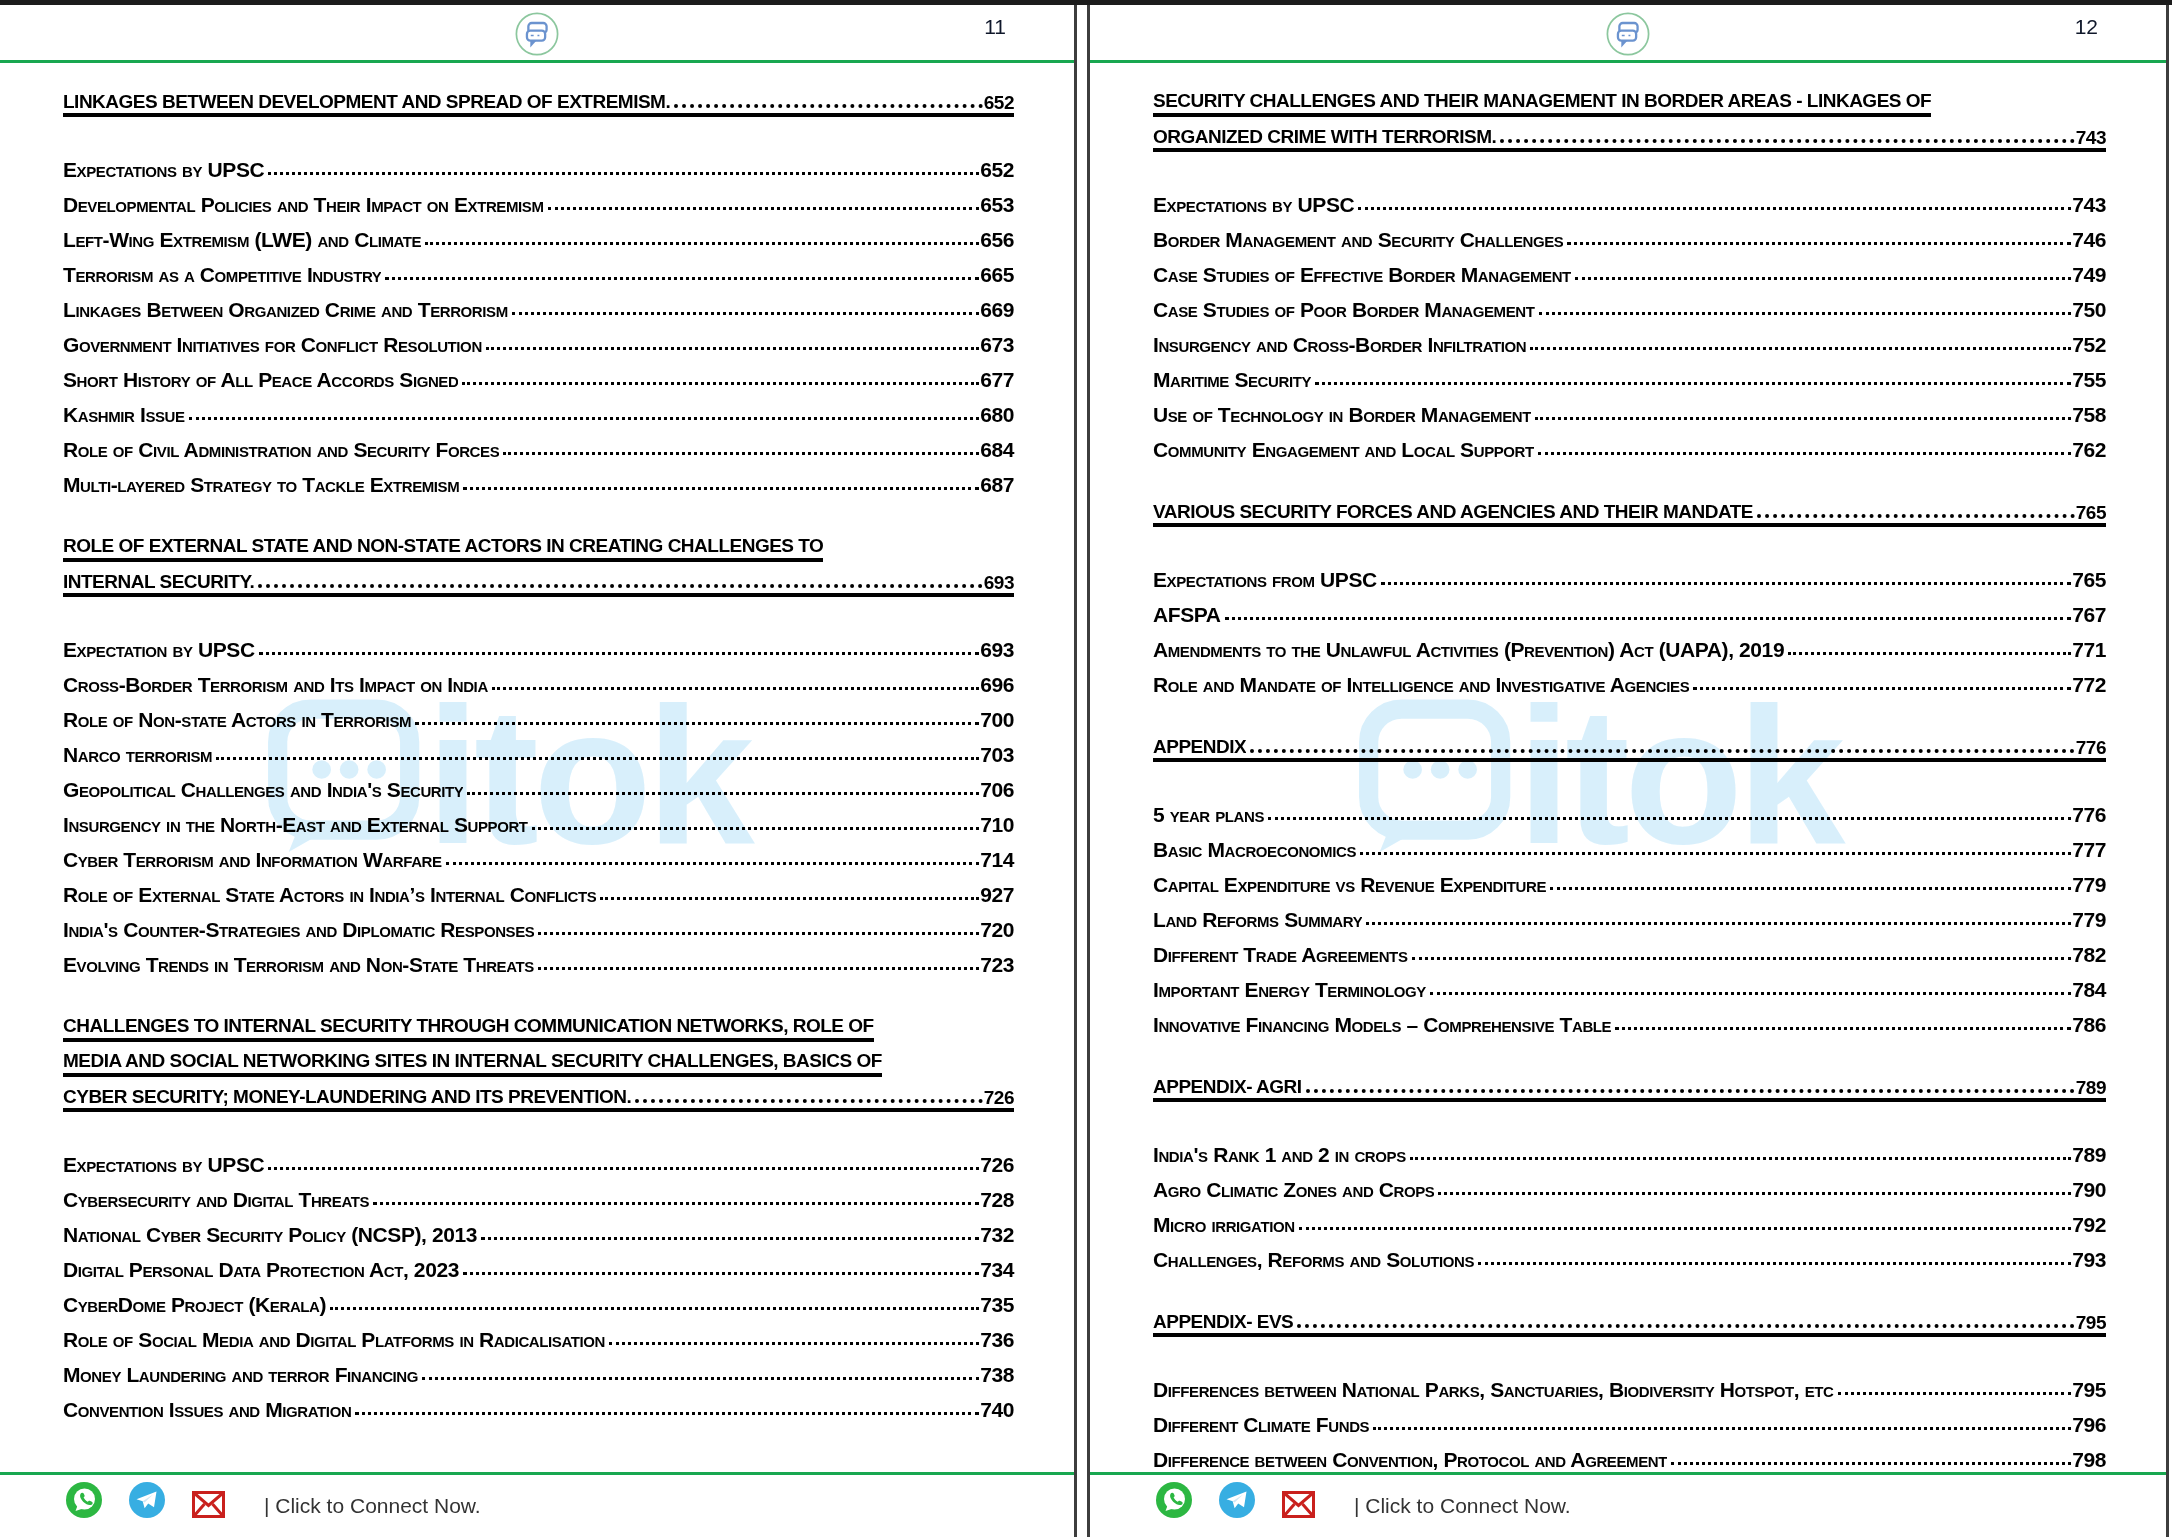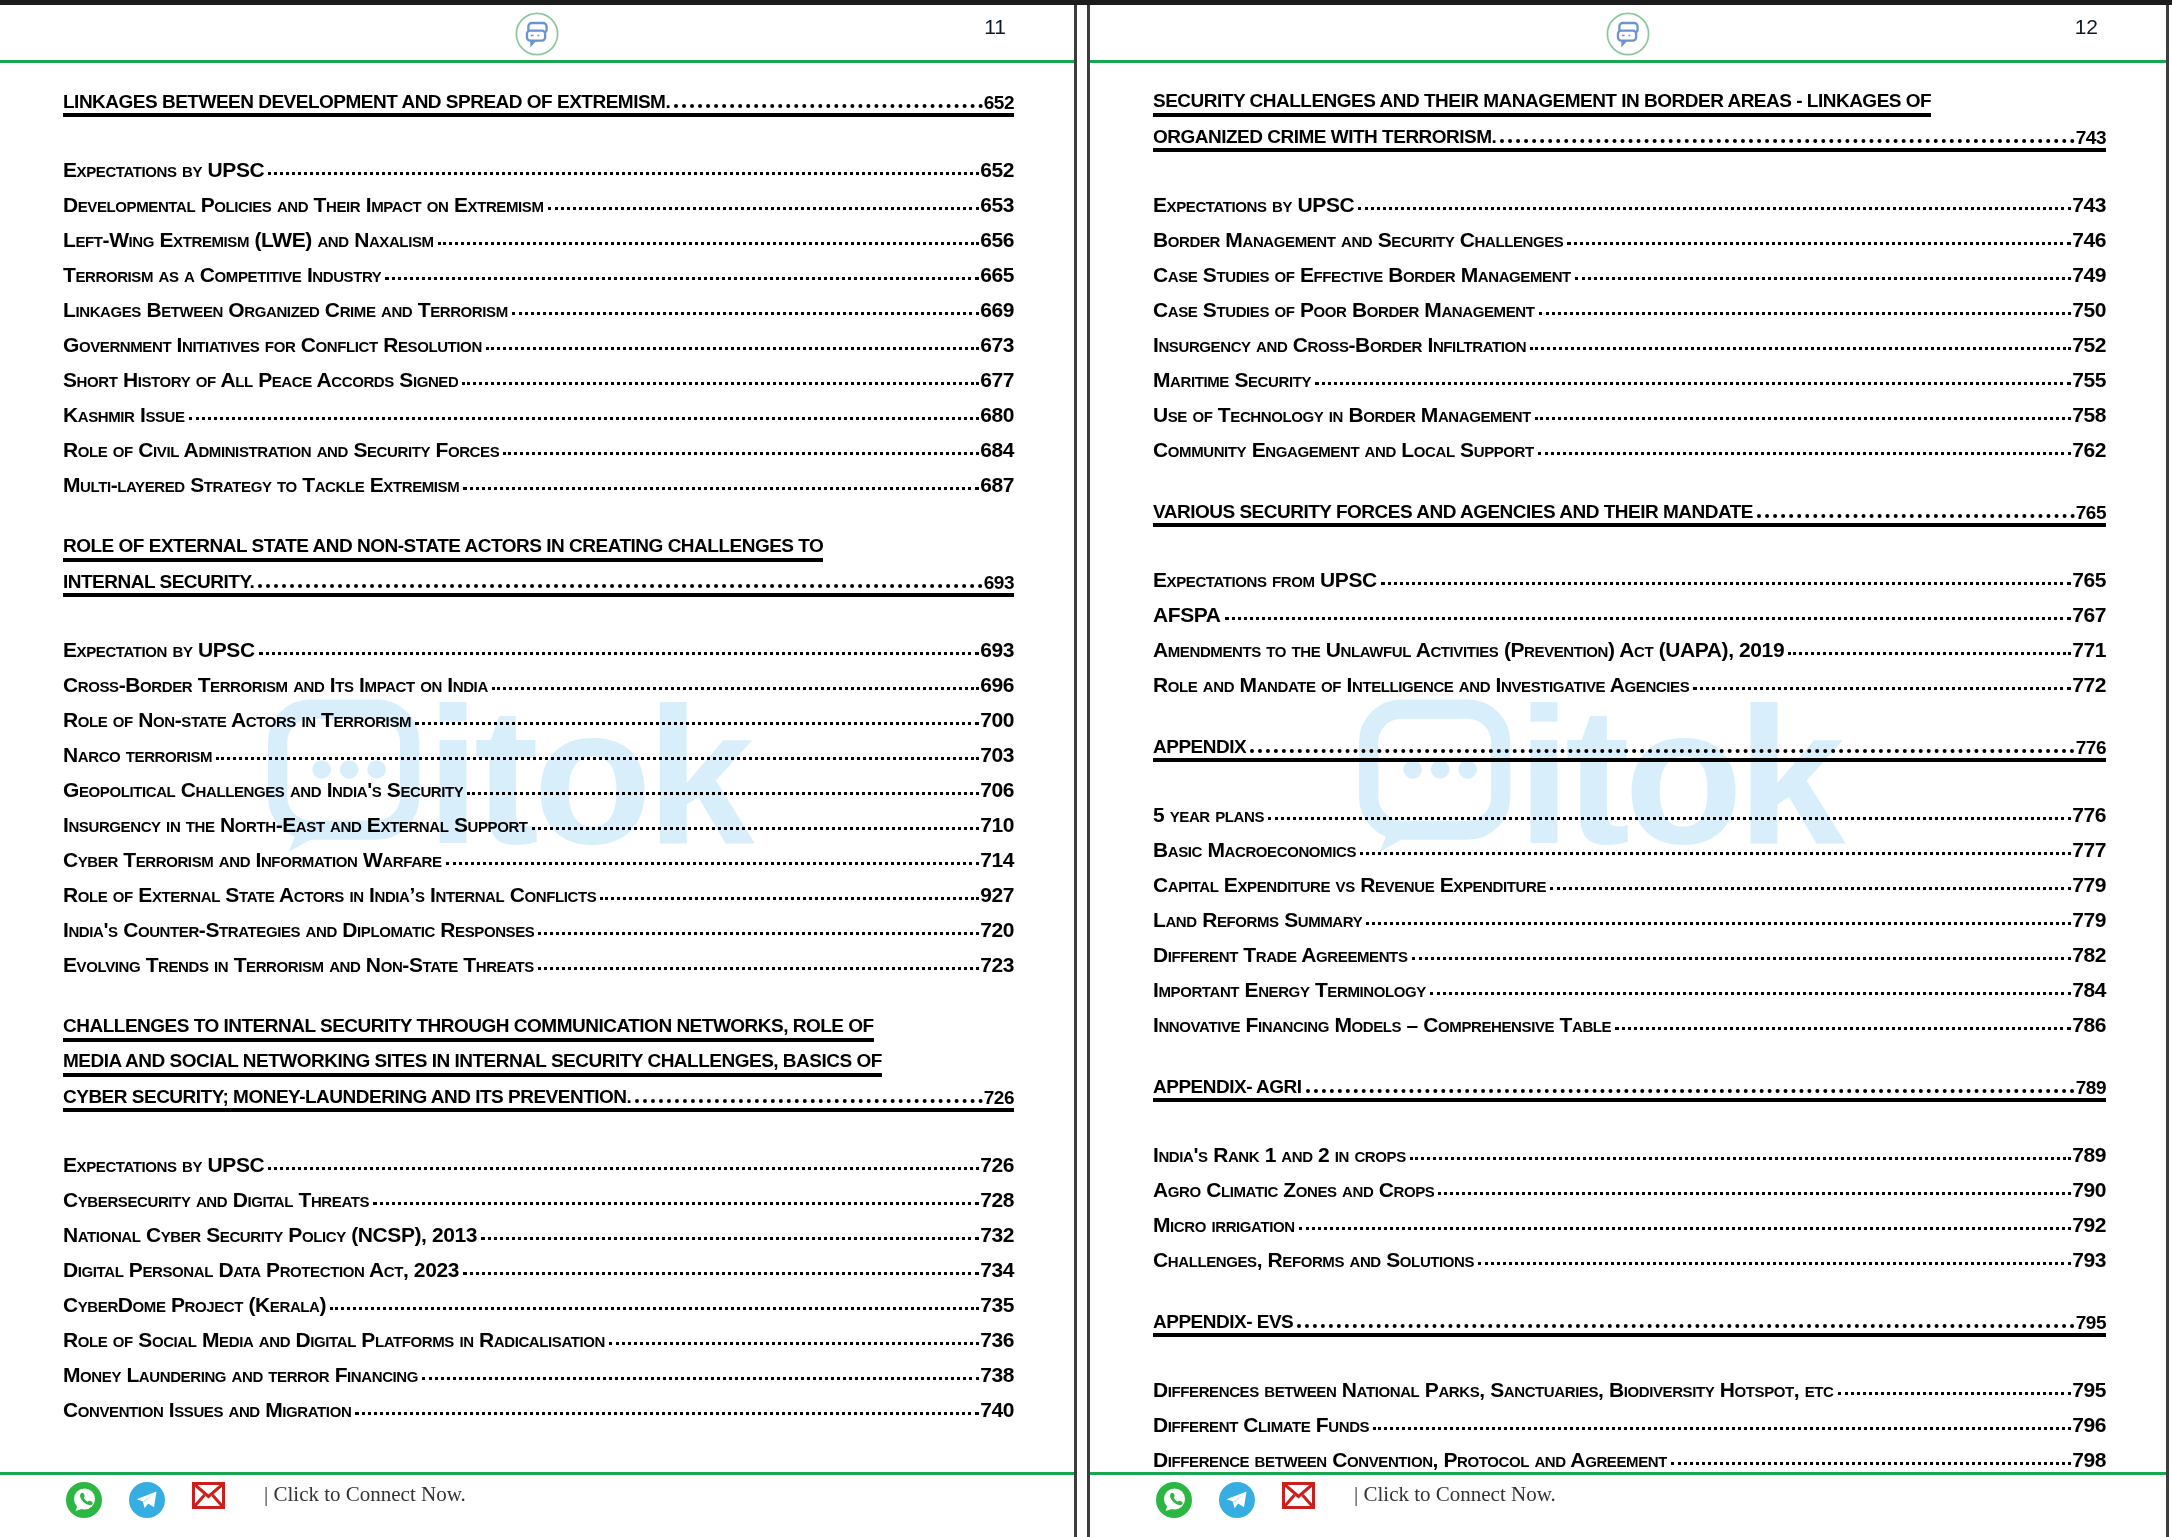--- a/index.html
+++ b/index.html
@@ -27,21 +27,21 @@
   .hrow .hdots{flex:1;min-width:8px;border-bottom:4px dotted #000;margin:0 1px 5px 4px;}
   .hrow .hpg{margin-bottom:-1px;}
   .entry{display:flex;align-items:flex-end;height:35px;font-weight:bold;font-size:21px;font-variant:small-caps;letter-spacing:-0.4px;white-space:nowrap;}
   .entry .t{flex-shrink:1;overflow:hidden;}
   .entry .dots{flex:1;min-width:8px;border-bottom:3px dotted #000;margin:0 1px 7px 4px;}
   .entry .pg{font-variant:normal;}
   .watermark{position:absolute;top:770px;left:47%;transform:translate(-50%,-50%);display:flex;align-items:center;gap:0;opacity:.8;z-index:0;pointer-events:none;}
   .wmbubble{width:165px;height:165px;flex:none;}
   .wmtext{font-size:195px;font-weight:bold;color:var(--watermark);letter-spacing:-6px;line-height:1;}
   .pfooter{position:absolute;left:0;right:0;top:1467px;border-top:3px solid var(--green);background:#fff;z-index:2;}
-  .frow{display:flex;align-items:flex-start;padding:7px 0 0 66px;gap:27px;font-family:Liberation Serif, serif;}
+  .frow{display:flex;align-items:flex-end;padding:7px 0 0 66px;gap:27px;}
   .ficon{display:block;cursor:pointer;}
   .connect{font-size:21px;color:#333;margin-left:12px;cursor:pointer;}
 </style>
 </head>
 <body>
 
 <div class="spread">
   <div class="topbar"></div>
 
   <div class="page left">
@@ -80,21 +80,21 @@
             <span class="t">Expectations by UPSC</span>
             <span class="dots"></span>
             <span class="pg">652</span>
           </div>
           <div class="entry">
             <span class="t">Developmental Policies and Their Impact on Extremism</span>
             <span class="dots"></span>
             <span class="pg">653</span>
           </div>
           <div class="entry">
-            <span class="t">Left-Wing Extremism (LWE) and Naxalism</span>
+            <span class="t">Left-Wing Extremism (LWE) and Climate</span>
             <span class="dots"></span>
             <span class="pg">656</span>
           </div>
           <div class="entry">
             <span class="t">Terrorism as a Competitive Industry </span>
             <span class="dots"></span>
             <span class="pg">665</span>
           </div>
           <div class="entry">
             <span class="t">Linkages Between Organized Crime and Terrorism </span>

